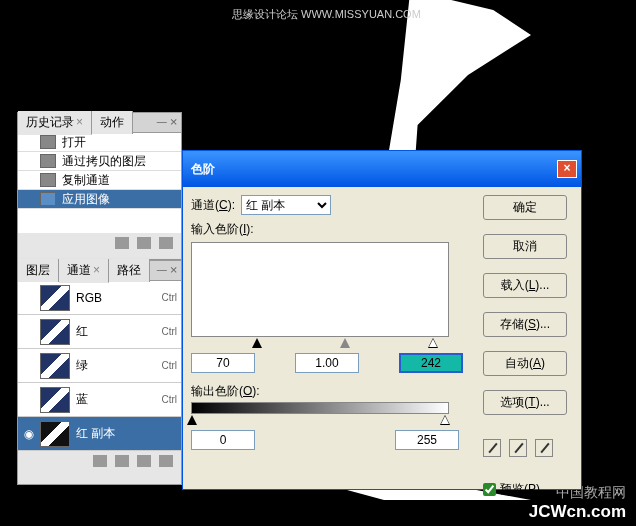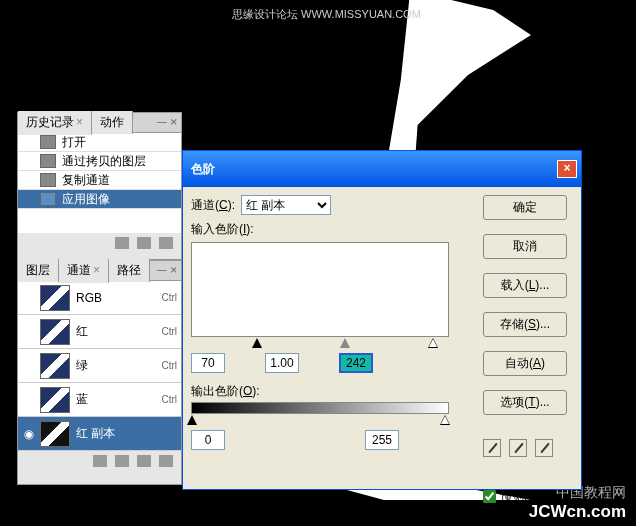--- a/index.html
+++ b/index.html
@@ -41,30 +41,30 @@
 .row{display:flex;align-items:center;gap:6px;margin-bottom:6px}
 .underline{text-decoration:underline}
 select{width:90px;height:20px;border:1px solid #7b9ebd;background:#fff}
 .histo{width:258px;height:95px;border:1px solid #888;background:#fff;margin-top:4px;position:relative}
 .tri{position:absolute;bottom:-12px;width:0;height:0;border-left:5px solid transparent;border-right:5px solid transparent}
 .tri.black{border-bottom:10px solid #000;left:60px}
 .tri.gray{border-bottom:10px solid #888;left:148px}
 .tri.white{border-bottom:10px solid #000;left:236px}
 .tri.white::after{content:"";position:absolute;left:-4px;top:1px;border-left:4px solid transparent;border-right:4px solid transparent;border-bottom:8px solid #fff}
 .num-row{display:flex;gap:40px;margin-top:16px;margin-bottom:10px}
-.num-in{width:34px;height:20px;border:1px solid #7b9ebd;background:#fff;text-align:center;padding:2px}
+.num-in{width:64px;height:20px;border:1px solid #7b9ebd;background:#fff;text-align:center;padding:2px}
 .num-in.hl{border:2px solid #2a5ad0;background:#14b8a6}
 .grad-bar{width:258px;height:12px;background:linear-gradient(to right,#000,#fff);border:1px solid #888;position:relative;margin-top:2px}
 .grad-bar .tri.b2{left:-5px;bottom:-12px}
 .grad-bar .tri.w2{left:248px;bottom:-12px}
 .out-row{display:flex;gap:140px;margin-top:16px}
 .droppers{display:flex;gap:8px;margin-top:10px;justify-content:flex-end}
 .dropper{width:18px;height:18px;border:1px solid #888;background:#ece9d8;position:relative}
 .dropper::after{content:"";position:absolute;width:2px;height:12px;background:#333;transform:rotate(40deg);left:8px;top:2px}
-.chk{display:flex;align-items:center;gap:4px;margin-top:17px}
+.chk{display:flex;align-items:center;gap:4px;margin-top:10px}
 .chk input{accent-color:#2a8a2a}
 </style>
 </head>
 <body>
 
 <div class="bg-shape"></div>
 <div class="watermark-top">思缘设计论坛 WWW.MISSYUAN.COM</div>
 <div class="watermark-bot2">中国教程网</div>
 <div class="watermark-bot">JCWcn.com</div>
 

